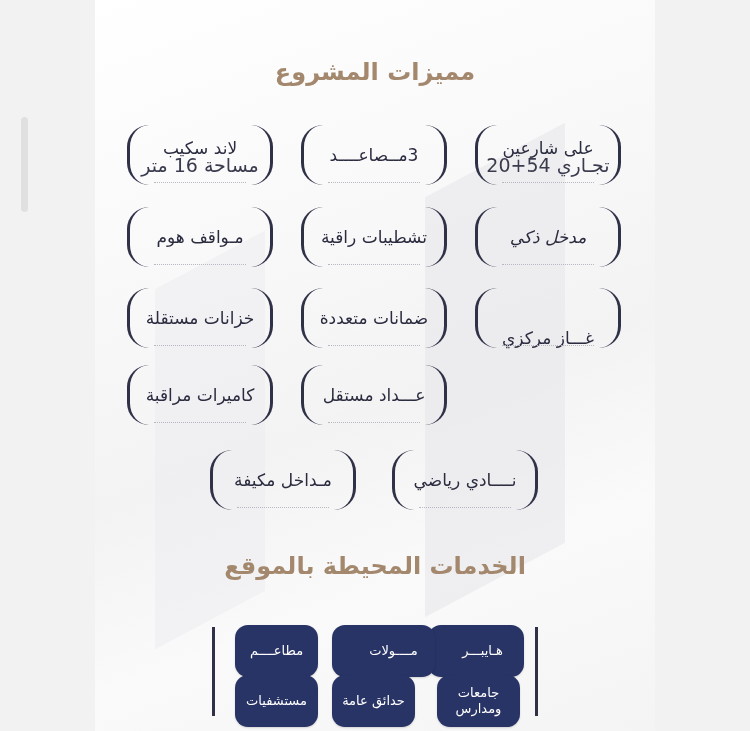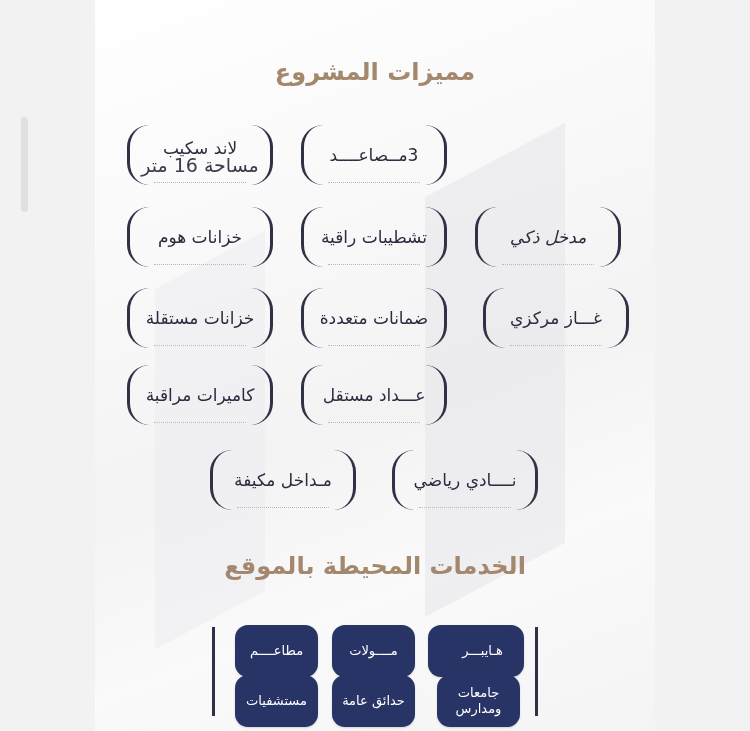--- a/index.html
+++ b/index.html
@@ -61,39 +61,43 @@
 <body>
 
 <div class="scrollbar"></div>
 
 <div class="page">
   <div class="deco" style="left:330px; top:160px; width:140px; height:420px;"></div>
   <div class="deco" style="left:60px; top:260px; width:110px; height:360px; background:rgba(236,236,239,0.5);"></div>
 
   <div class="title" style="top:58px;">مميزات المشروع</div>
 
+  <div class="feature" style="left:380px; top:125px;">
+    <span class="f-main">على شارعين</span>
+    <span class="f-sub">تجـاري 54+20</span>
+  </div>
   <div class="feature" style="left:206px; top:125px;">
     <span class="f-main">3مــصاعــــد</span>
   </div>
   <div class="feature" style="left:32px; top:125px;">
     <span class="f-main">لاند سكيب</span>
     <span class="f-sub">مساحة 16 متر</span>
   </div>
 
   <div class="feature" style="left:380px; top:207px;font-style:italic;">
     <span class="f-main">مدخل ذكي</span>
   </div>
   <div class="feature" style="left:206px; top:207px;">
     <span class="f-main">تشطيبات راقية</span>
   </div>
   <div class="feature" style="left:32px; top:207px;">
-    <span class="f-main">خزانات هوم</span>
+    <span class="f-main">مـواقف هوم</span>
   </div>
 
-  <div class="feature" style="left:388px; top:288px;">
+  <div class="feature" style="left:380px; top:288px;justify-content:flex-end;">
     <span class="f-main">غـــاز مركزي</span>
   </div>
   <div class="feature" style="left:206px; top:288px;">
     <span class="f-main">ضمانات متعددة</span>
   </div>
   <div class="feature" style="left:32px; top:288px;">
     <span class="f-main">خزانات مستقلة</span>
   </div>
 
   <div class="feature" style="left:206px; top:365px;">
@@ -109,18 +113,18 @@
   <div class="feature" style="left:115px; top:450px;">
     <span class="f-main">مـداخل مكيفة</span>
   </div>
 
   <div class="title" style="top:552px;">الخدمات المحيطة بالموقع</div>
 
   <div class="svc-bar" style="left:440px;"></div>
   <div class="svc-bar" style="left:117px;"></div>
 
   <div class="svc" style="left:333px; top:625px;padding-left:13px;">هـايبـــر</div>
-  <div class="svc" style="left:237px; top:625px;">مــــولات</div>
+  <div class="svc" style="left:237px; top:625px;padding-left:20px;">مــــولات</div>
   <div class="svc" style="left:140px; top:625px;">مطاعــــم</div>
   <div class="svc" style="left:342px; top:675px;text-align:center;">جامعات ومدارس</div>
   <div class="svc" style="left:237px; top:675px;">حدائق عامة</div>
   <div class="svc" style="left:140px; top:675px;">مستشفيات</div>
 </div>
 
 </body></html>

